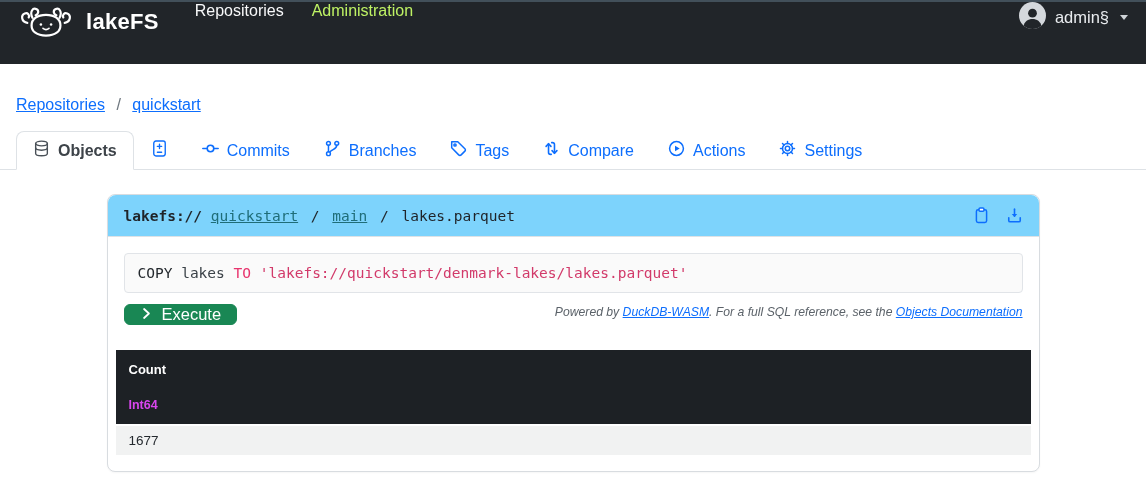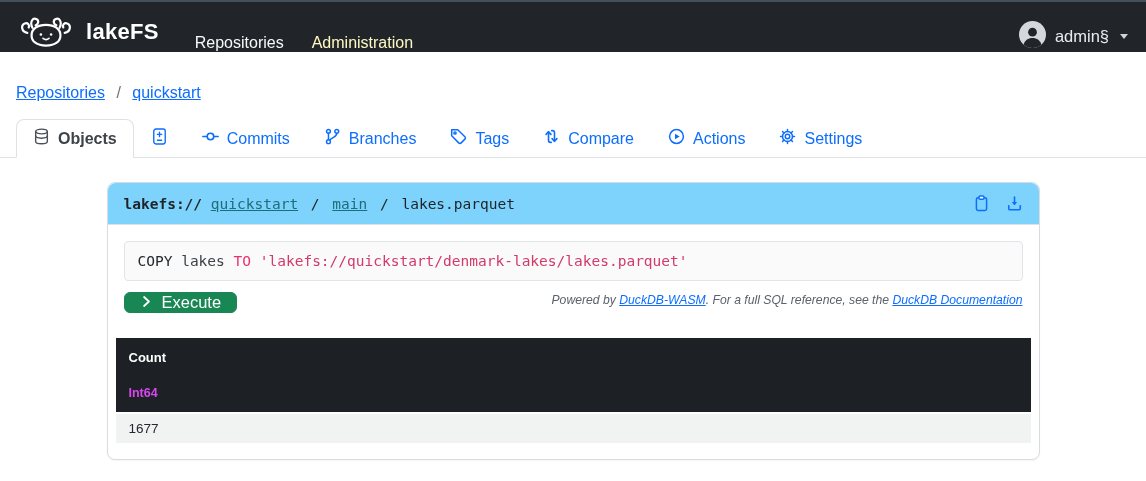--- a/index.html
+++ b/index.html
@@ -1,28 +1,28 @@
 <!DOCTYPE html>
 <html><head>
 <meta charset="utf-8">
 <style>
   * { margin:0; padding:0; box-sizing:border-box; }
   html,body { width:1146px; height:481px; background:#fff;
     font-family:"Liberation Sans", sans-serif; color:#212529; overflow:hidden; }
 
   
-  .navbar { height:52px; background:#212529; border-top:2px solid #42505a;
-    display:flex; align-items:flex-end; padding:0 18px; }
+  .navbar { height:64px; background:#212529; border-top:2px solid #42505a;
+    display:flex; align-items:flex-start; padding:0 18px; }
   .brand { display:flex; align-items:center; gap:12px; cursor:pointer; }
   .brand-logo { display:block; }
   .brand-name { color:#fff; font-weight:800; font-size:22px; letter-spacing:.3px; }
   .nav-links { display:flex; align-items:center; margin-left:36px; gap:28px; }
   .nav-link { font-size:16px; text-decoration:none; }
   .nav-link.active { color:#f8f9fa; }
-  .nav-link.muted { color:#fef9c3; }
+  .nav-link.muted { color:#bef264; }
   .nav-user { margin-left:auto; display:flex; align-items:center; gap:9px; cursor:pointer; }
   .nav-user .uname { color:#e9ecef; font-size:16.5px; font-weight:500; }
   .caret-down { width:0; height:0; border-left:4.5px solid transparent;
     border-right:4.5px solid transparent; border-top:5px solid #ced3d7; margin-left:2px; }
 
   
   .breadcrumb { padding:32px 16px 0; font-size:16px; }
   .breadcrumb a { color:#0d6efd; text-decoration:underline; }
   .crumb-sep { color:#6c757d; margin:0 7px; }
 
@@ -236,21 +236,21 @@
 
     <div class="exec-row">
       <button class="btn-execute">
         <span>
           <svg width="13" height="13" viewBox="0 0 16 16" fill="none" stroke="#ffffff" stroke-width="2.2" stroke-linecap="round" stroke-linejoin="round">
             <path d="M5 2.5 L11 8 L5 13.5"></path>
           </svg>
         </span>
         <span>Execute</span>
       </button>
-      <div class="powered"><span>Powered by </span><a href="#">DuckDB-WASM</a><span>. For a full SQL reference, see the </span><a href="#">DuckDB Documentation</a></div>
+      <div class="powered"><span>Powered by </span><a href="#">DuckDB-WASM</a><span>. For a full SQL reference, see the </span><a href="#">Objects Documentation</a></div>
     </div>
 
     <div class="results">
       <div class="res-header">
         <div class="res-col-name">Count</div>
         <div class="res-col-type">Int64</div>
       </div>
       <div class="res-row">
         <span>1677</span>
       </div>

